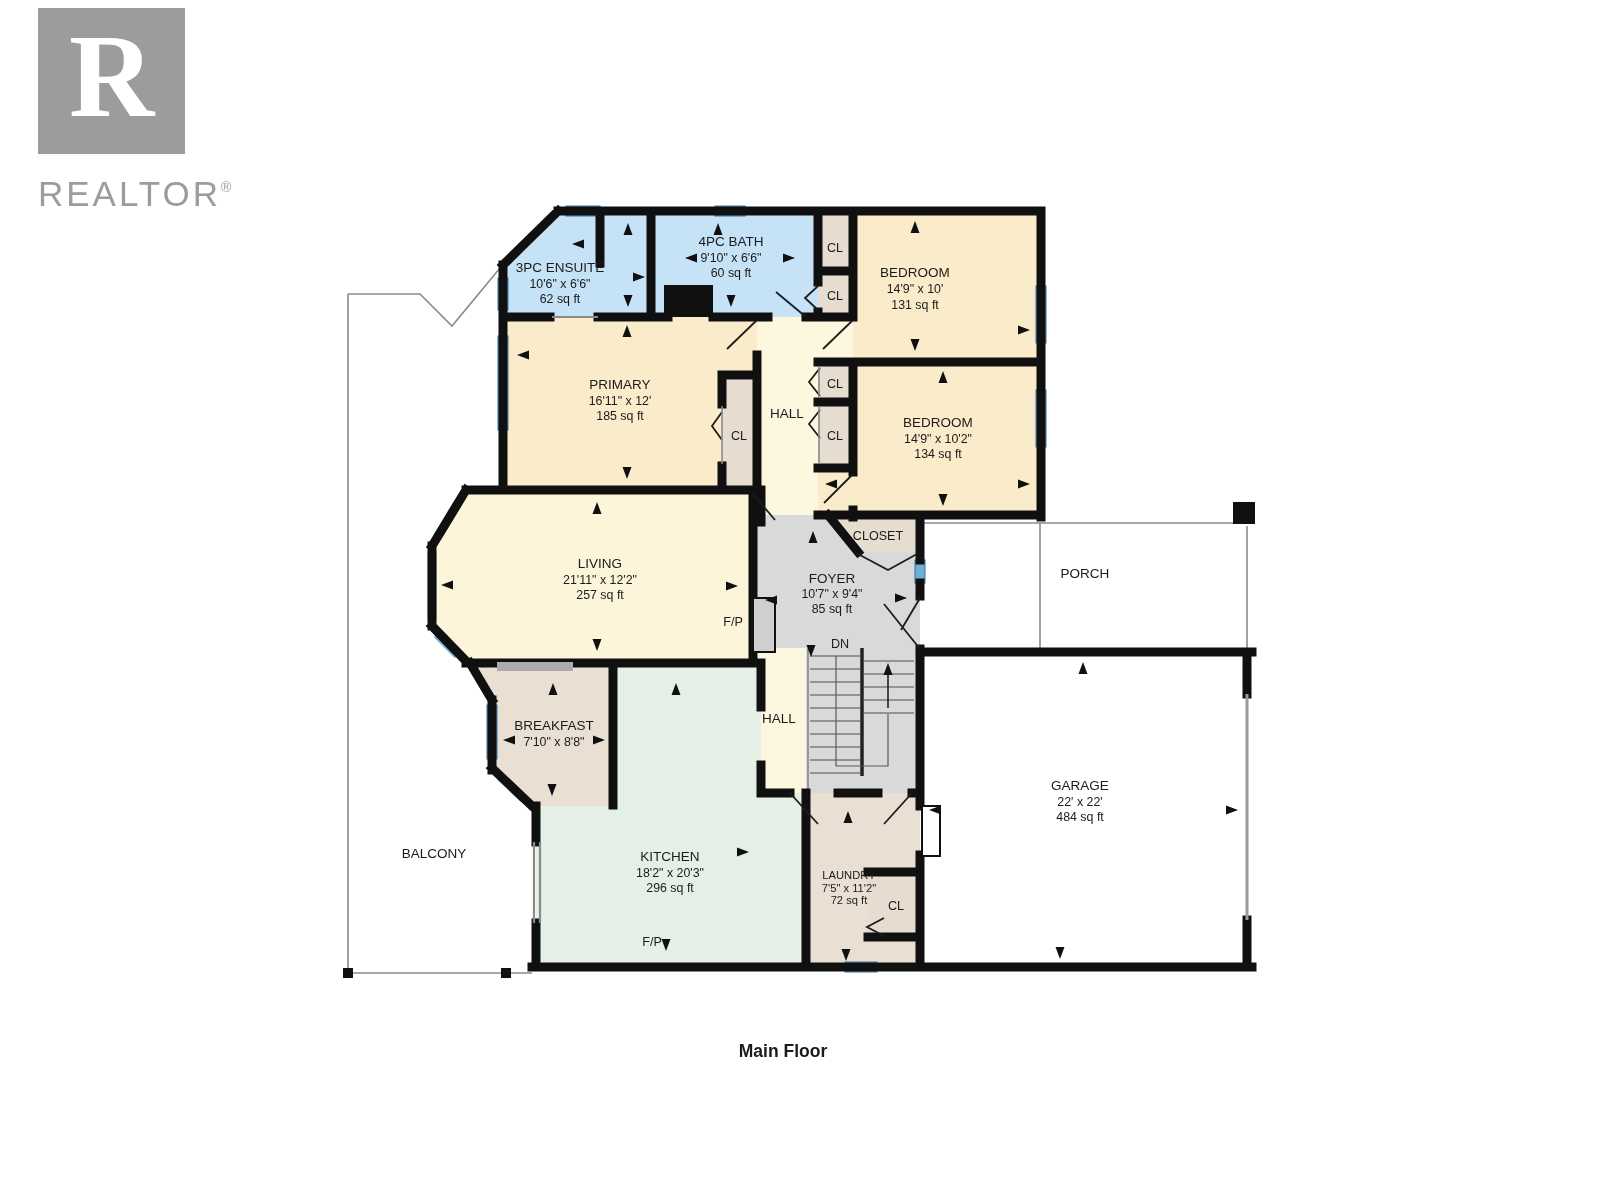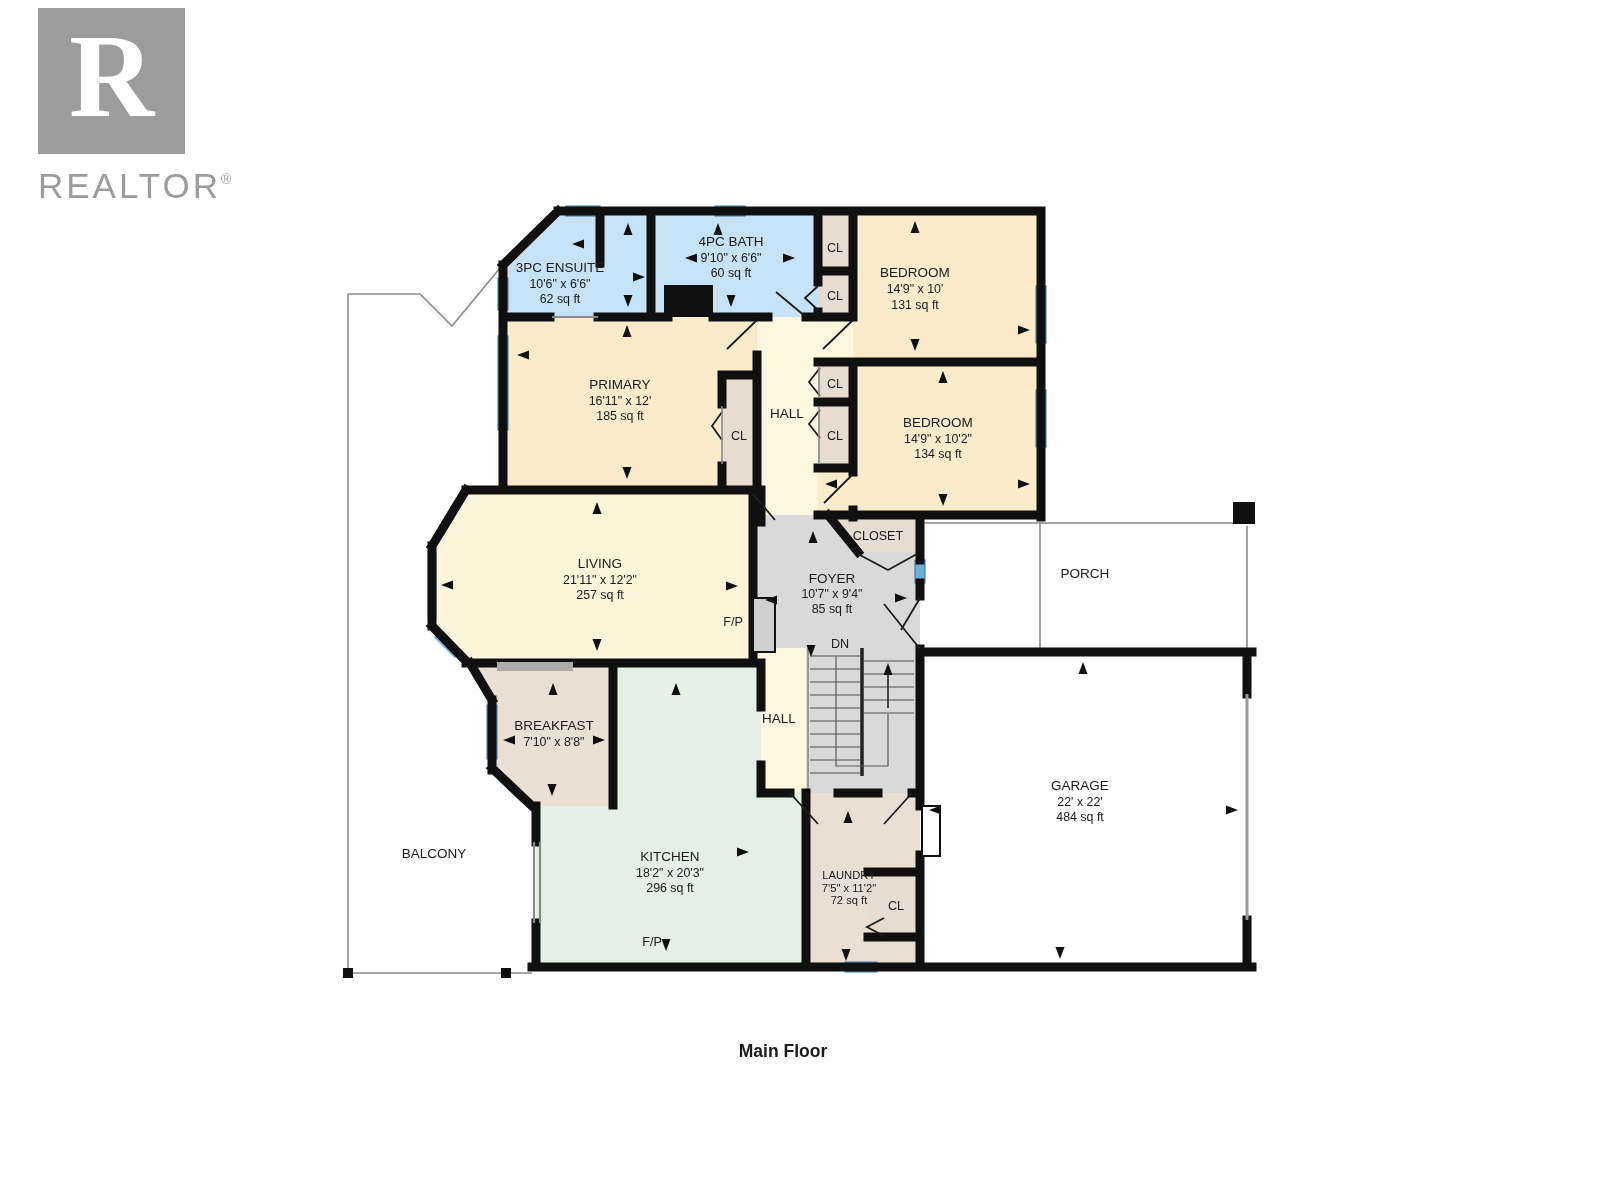--- a/index.html
+++ b/index.html
@@ -2,21 +2,21 @@
 <html><head>
 <meta charset="utf-8">
 <style>
   html,body{margin:0;padding:0;background:#ffffff;width:1600px;height:1200px;overflow:hidden;}
   body{font-family:"Liberation Sans", sans-serif;}
   .stage{position:relative;width:1600px;height:1200px;background:#fff;}
   
   .logo{position:absolute;left:38px;top:8px;}
   .logo-box{width:147px;height:146px;background:#9c9c9c;display:flex;align-items:center;justify-content:center;}
   .logo-box span{color:#ffffff;font-weight:bold;font-size:118px;line-height:1;font-family:"Liberation Serif", serif;transform:translateY(-4px);}
-  .logo-text{margin-top:12px;color:#9c9c9c;font-size:35px;letter-spacing:3px;font-family:"Liberation Sans", sans-serif;}
+  .logo-text{margin-top:20px;color:#9c9c9c;font-size:35px;letter-spacing:3px;font-family:"Liberation Sans", sans-serif;}
   .logo-text sup{font-size:14px;vertical-align:14px;letter-spacing:0;}
   svg{position:absolute;left:0;top:0;}
   .wall{stroke:#101010;stroke-width:9;fill:none;stroke-linecap:square;}
   .thin{stroke:#8a8a8a;stroke-width:1.6;fill:none;}
   .door{stroke:#1d1d1d;stroke-width:1.8;fill:none;}
   .slider{stroke:#8a8a8a;stroke-width:2.2;fill:none;}
   .gdoor{stroke:#9a9a9a;stroke-width:3;fill:none;}
   .step{stroke:#4f4f4f;stroke-width:1.2;}
   .rail{stroke:#5a5a5a;stroke-width:1.2;fill:none;}
   .win{stroke:#39719c;stroke-width:1;}

